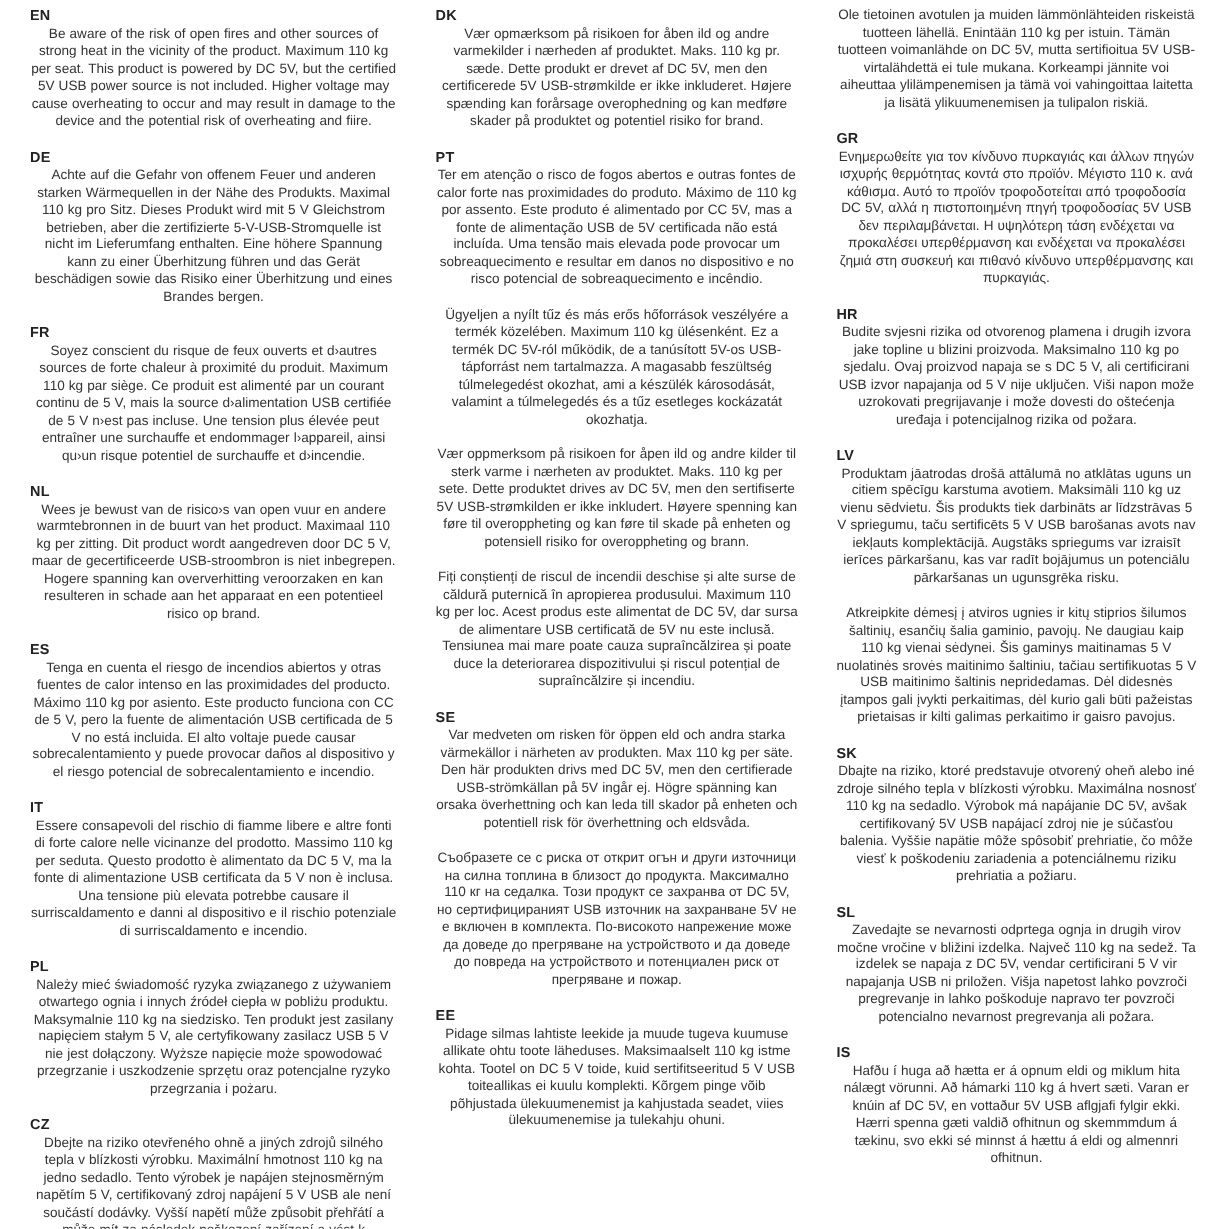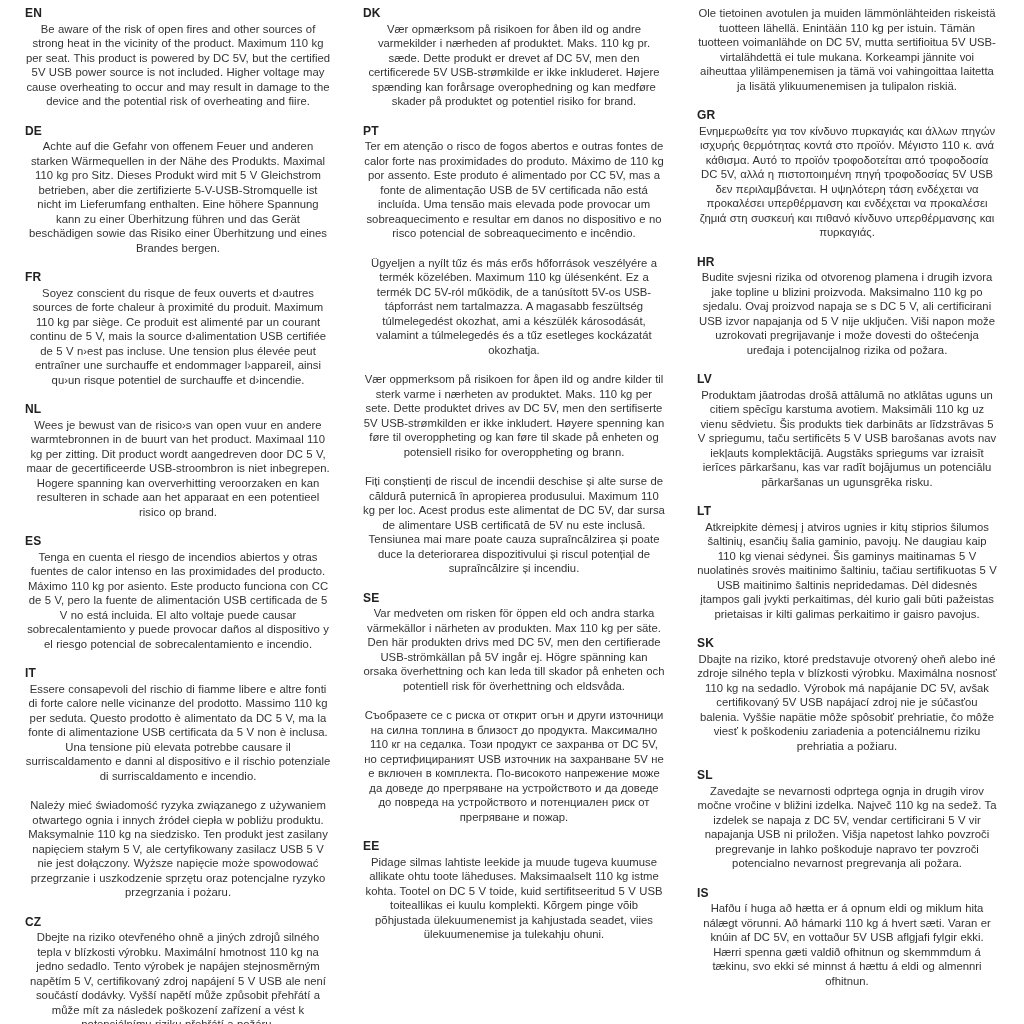--- a/index.html
+++ b/index.html
@@ -72,20 +72,21 @@
     </section>
     <section class="lang-section">
       <h2 class="lang-code">ES</h2>
       <p class="lang-text">Tenga en cuenta el riesgo de incendios abiertos y otras fuentes de calor intenso en las proximidades del producto. Máximo 110 kg por asiento. Este producto funciona con CC de 5 V, pero la fuente de alimentación USB certificada de 5 V no está incluida. El alto voltaje puede causar sobrecalentamiento y puede provocar daños al dispositivo y el riesgo potencial de sobrecalentamiento e incendio.</p>
     </section>
     <section class="lang-section">
       <h2 class="lang-code">IT</h2>
       <p class="lang-text">Essere consapevoli del rischio di fiamme libere e altre fonti di forte calore nelle vicinanze del prodotto. Massimo 110 kg per seduta. Questo prodotto è alimentato da DC 5 V, ma la fonte di alimentazione USB certificata da 5 V non è inclusa. Una tensione più elevata potrebbe causare il surriscaldamento e danni al dispositivo e il rischio potenziale di surriscaldamento e incendio.</p>
     </section>
     <section class="lang-section">
+      <h2 class="lang-code">PL</h2>
       <p class="lang-text">Należy mieć świadomość ryzyka związanego z używaniem otwartego ognia i innych źródeł ciepła w pobliżu produktu. Maksymalnie 110 kg na siedzisko. Ten produkt jest zasilany napięciem stałym 5 V, ale certyfikowany zasilacz USB 5 V nie jest dołączony. Wyższe napięcie może spowodować przegrzanie i uszkodzenie sprzętu oraz potencjalne ryzyko przegrzania i pożaru.</p>
     </section>
     <section class="lang-section">
       <h2 class="lang-code">CZ</h2>
       <p class="lang-text">Dbejte na riziko otevřeného ohně a jiných zdrojů silného tepla v blízkosti výrobku. Maximální hmotnost 110 kg na jedno sedadlo. Tento výrobek je napájen stejnosměrným napětím 5 V, certifikovaný zdroj napájení 5 V USB ale není součástí dodávky. Vyšší napětí může způsobit přehřátí a může mít za následek poškození zařízení a vést k potenciálnímu riziku přehřátí a požáru.</p>
     </section>
   </div>
 
   <div class="col">
     <section class="lang-section">
@@ -128,21 +129,20 @@
     </section>
     <section class="lang-section">
       <h2 class="lang-code">HR</h2>
       <p class="lang-text">Budite svjesni rizika od otvorenog plamena i drugih izvora jake topline u blizini proizvoda. Maksimalno 110 kg po sjedalu. Ovaj proizvod napaja se s DC 5 V, ali certificirani USB izvor napajanja od 5 V nije uključen. Viši napon može uzrokovati pregrijavanje i može dovesti do oštećenja uređaja i potencijalnog rizika od požara.</p>
     </section>
     <section class="lang-section">
       <h2 class="lang-code">LV</h2>
       <p class="lang-text">Produktam jāatrodas drošā attālumā no atklātas uguns un citiem spēcīgu karstuma avotiem. Maksimāli 110 kg uz vienu sēdvietu. Šis produkts tiek darbināts ar līdzstrāvas 5 V spriegumu, taču sertificēts 5 V USB barošanas avots nav iekļauts komplektācijā. Augstāks spriegums var izraisīt ierīces pārkaršanu, kas var radīt bojājumus un potenciālu pārkaršanas un ugunsgrēka risku.</p>
     </section>
     <section class="lang-section">
-      <h2 class="lang-code">LT</h2>
       <p class="lang-text">Atkreipkite dėmesį į atviros ugnies ir kitų stiprios šilumos šaltinių, esančių šalia gaminio, pavojų. Ne daugiau kaip 110 kg vienai sėdynei. Šis gaminys maitinamas 5 V nuolatinės srovės maitinimo šaltiniu, tačiau sertifikuotas 5 V USB maitinimo šaltinis nepridedamas. Dėl didesnės įtampos gali įvykti perkaitimas, dėl kurio gali būti pažeistas prietaisas ir kilti galimas perkaitimo ir gaisro pavojus.</p>
     </section>
     <section class="lang-section">
       <h2 class="lang-code">SK</h2>
       <p class="lang-text">Dbajte na riziko, ktoré predstavuje otvorený oheň alebo iné zdroje silného tepla v blízkosti výrobku. Maximálna nosnosť 110 kg na sedadlo. Výrobok má napájanie DC 5V, avšak certifikovaný 5V USB napájací zdroj nie je súčasťou balenia. Vyššie napätie môže spôsobiť prehriatie, čo môže viesť k poškodeniu zariadenia a potenciálnemu riziku prehriatia a požiaru.</p>
     </section>
     <section class="lang-section">
       <h2 class="lang-code">SL</h2>
       <p class="lang-text">Zavedajte se nevarnosti odprtega ognja in drugih virov močne vročine v bližini izdelka. Največ 110 kg na sedež. Ta izdelek se napaja z DC 5V, vendar certificirani 5 V vir napajanja USB ni priložen. Višja napetost lahko povzroči pregrevanje in lahko poškoduje napravo ter povzroči potencialno nevarnost pregrevanja ali požara.</p>
     </section>

